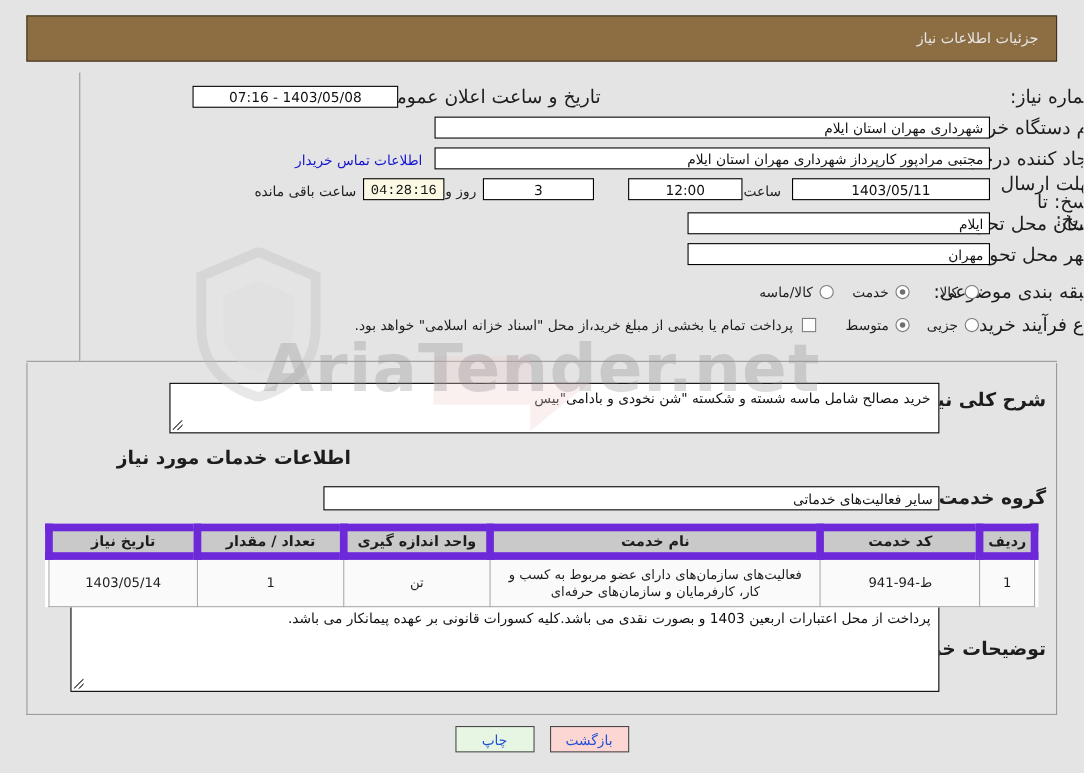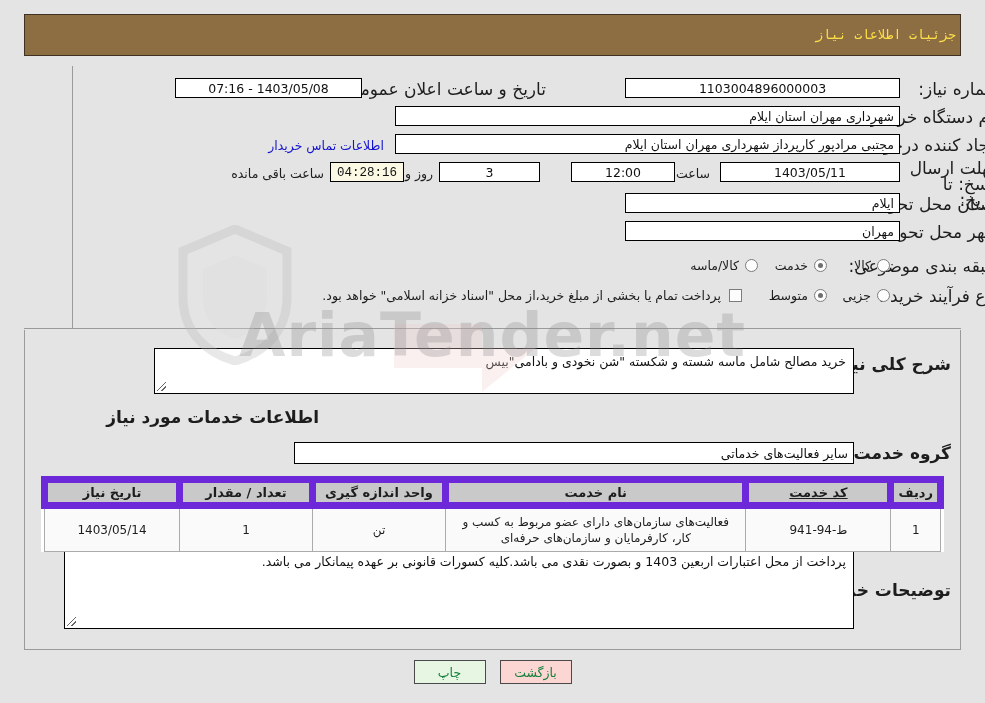--- a/index.html
+++ b/index.html
@@ -51,28 +51,27 @@
     opacity: .30;
   }
 
   
   .header-bar {
     position: absolute;
     left: 24px; top: 14px;
     width: 937px; height: 42px;
     background: #8d6e43;
     border: 1px solid #3f3223;
-    color: #fde047;
+    color: #e5e5e5;
     font-size: 13px;
     display: flex;
     align-items: center;
     justify-content: flex-start;
-    padding: 0 4px;
+    padding: 0 16px;
     z-index: 2;
-    font-family: Liberation Mono, monospace;
   }
 
   
   .panel {
     position: absolute;
     left: 24px; top: 66px;
     width: 937px;
     border-right: 1px solid #9a9a9a;
     border-left: 1px solid #9a9a9a;
     z-index: 3;
@@ -215,21 +214,21 @@
     left: 0; top: 660px;
     width: 985px;
     display: flex;
     justify-content: center;
     gap: 14px;
     z-index: 6;
   }
   .btn {
     border: 1px solid #4a4a4a;
     font-size: 12.5px;
-    color: #15803d;
+    color: #1d4ed8;
     padding: 3px 0 2px 0;
     width: 72px;
     text-align: center;
     cursor: pointer;
     line-height: 17px;
   }
   .btn.print { background: #e6f6e2; }
   .btn.back  { background: #fbd6d2; }
 </style>
 </head>
@@ -248,21 +247,20 @@
     <div class="wm-text">AriaTender.net</div>
   </div>
 
   <div class="header-bar">
     <span>جزئیات اطلاعات نیاز</span>
   </div>
 
   <div class="panel panel-top">
 
     <div class="lbl" style="right:9px; top:16px;">شماره نیاز:</div>
-    <div class="fld" style="right:108px; top:12px; width:275px;">1103004896000003</div>
 
     <div class="lbl" style="right:462px; top:16px;">تاریخ و ساعت اعلان عمومی:</div>
     <div class="fld" style="right:646px; top:12px; width:187px;">1403/05/08 - 07:16</div>
 
     <div class="lbl" style="right:9px; top:44px;">نام دستگاه خریدار:</div>
     <div class="fld rt" style="right:108px; top:40px; width:505px;margin-left:34px;">شهرداری مهران استان ایلام</div>
 
     <div class="lbl" style="right:9px; top:72px;">ایجاد کننده درخواست:</div>
     <div class="fld rt" style="right:108px; top:68px; width:505px;">مجتبی مرادپور کارپرداز شهرداری مهران استان ایلام</div>
     <div class="link" style="right:624px; top:72px;">اطلاعات تماس خریدار</div>
@@ -312,21 +310,21 @@
     <div class="fld rt" style="right:106px; top:112px; width:560px; height:22px; line-height:20px;">سایر فعالیت‌های خدماتی</div>
 
     <div class="lbl bold" style="right:9px; top:253px;">توضیحات خریدار:</div>
     <div class="ta" style="right:106px; top:218px; width:790px; height:81px;">پرداخت از محل اعتبارات اربعین 1403 و بصورت نقدی می باشد.کلیه کسورات قانونی بر عهده پیمانکار می باشد.</div>
   </div>
 
   <table class="tbl">
     <thead>
       <tr>
         <th style="width:40px;">ردیف</th>
-        <th style="width:145px;text-decoration:underline;">کد خدمت</th>
+        <th style="width:145px;">کد خدمت</th>
         <th>نام خدمت</th>
         <th style="width:133px;">واحد اندازه گیری</th>
         <th style="width:133px;">تعداد / مقدار</th>
         <th style="width:135px;">تاریخ نیاز</th>
       </tr>
     </thead>
     <tbody>
       <tr>
         <td>1</td>
         <td>ط-94-941</td>

